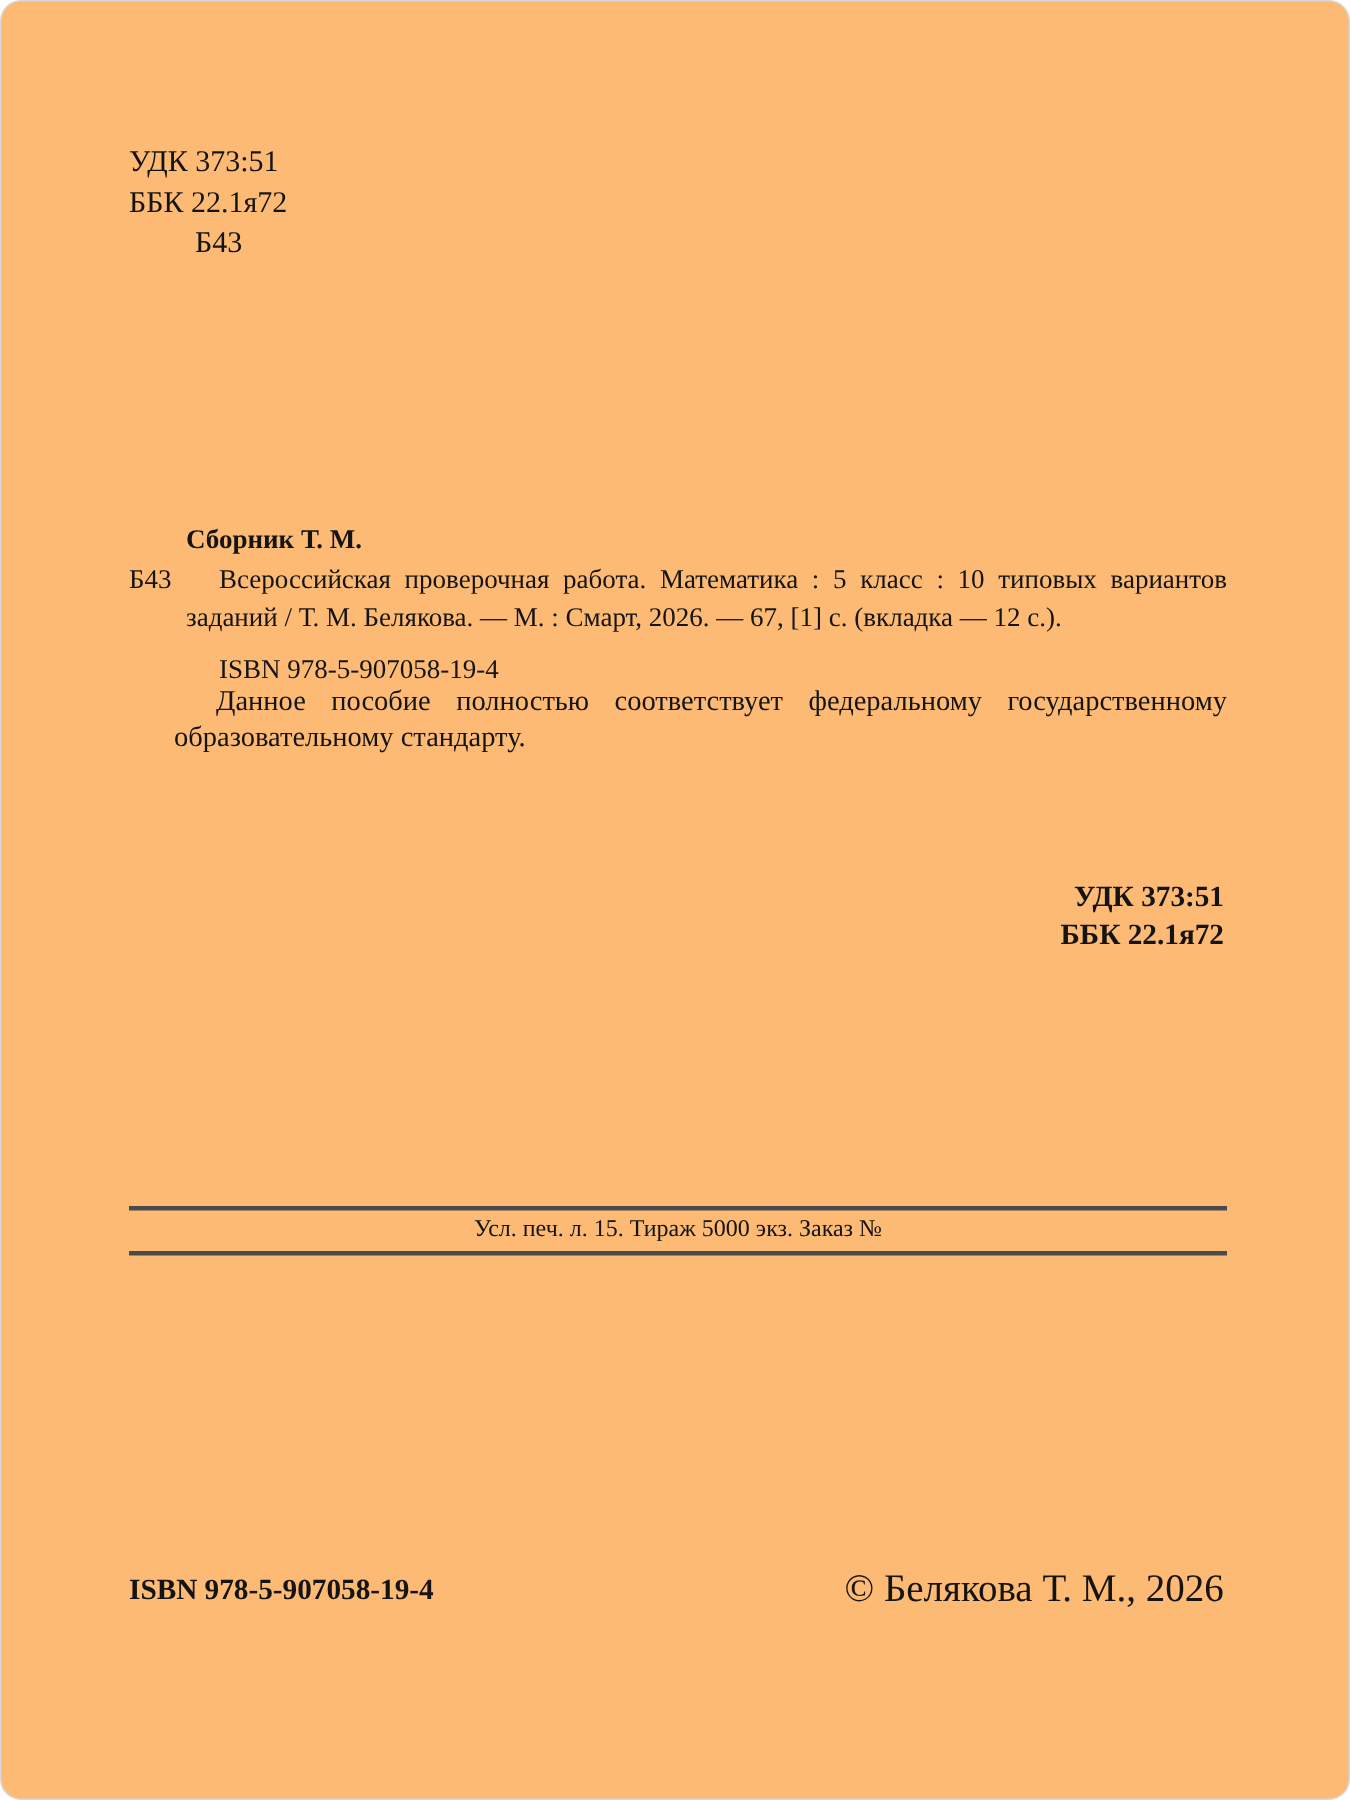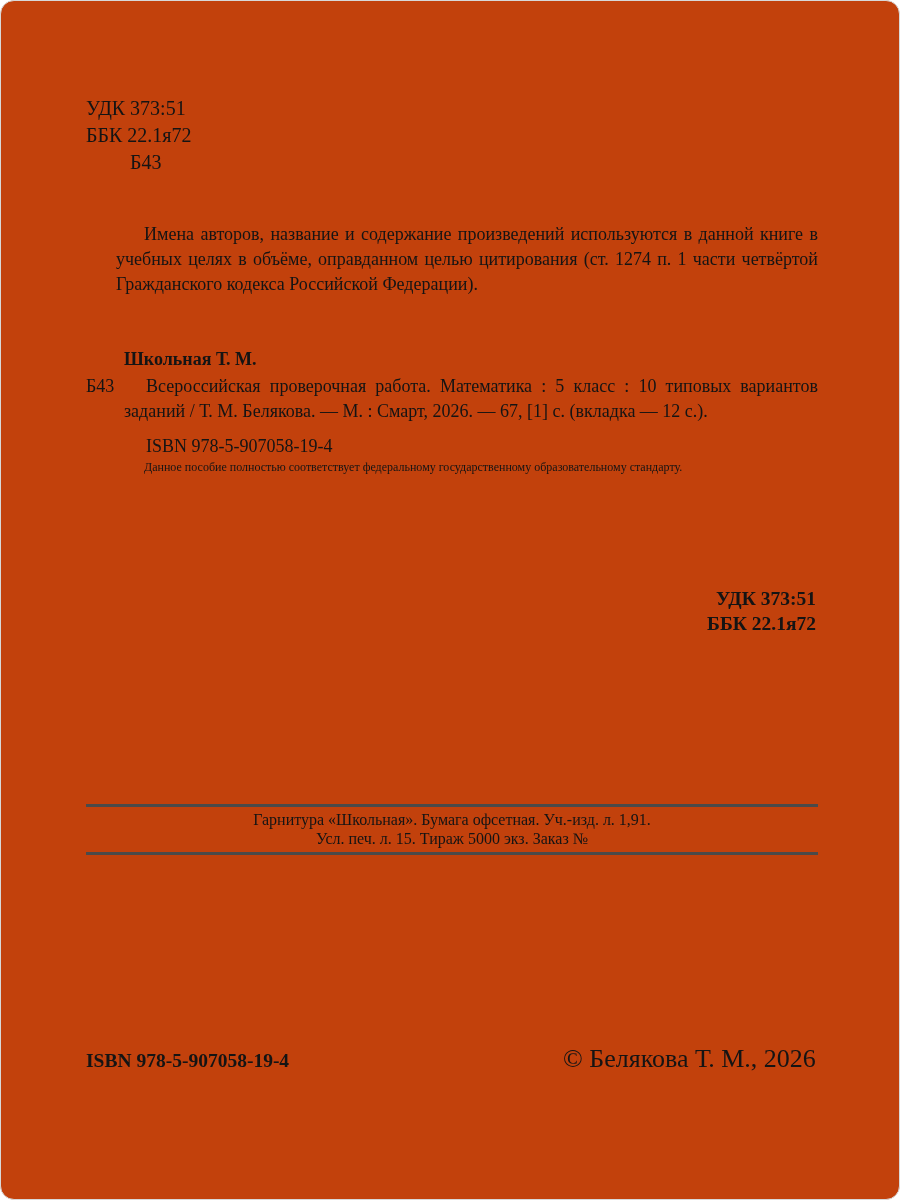--- a/index.html
+++ b/index.html
@@ -1,20 +1,20 @@
 <!DOCTYPE html>
 <html lang="ru"><head>
 <meta charset="utf-8">
 <style>
   html, body { margin: 0; padding: 0; background: #ffffff; }
   .page {
     position: relative;
     width: 900px;
     height: 1200px;
-    background: #c2410c;
+    background: #fdba74;
     color: #141414;
     font-family: "Liberation Serif", "DejaVu Serif", serif;
     box-sizing: border-box;
     border: 1px solid #d8d8d8;
     border-radius: 14px;
     overflow: hidden;
   }
   .abs { position: absolute; }
 
   
@@ -30,21 +30,21 @@
 
   
   .card { left: 85px; top: 346px; width: 732px; font-size: 18px; line-height: 25px; }
   .card-author { font-weight: bold; margin-left: 38px; }
   .card-body { position: relative; margin-top: 2px; }
   .card-code { position: absolute; left: 0; top: 0; }
   .card-desc { margin-left: 38px; text-align: justify; text-indent: 22px; }
   .card-isbn { margin-left: 60px; margin-top: 10px; }
 
   
-  .annotation { left: 115px; top: 455px; width: 702px; font-size: 12px; line-height: 23.5px; }
+  .annotation { left: 115px; top: 455px; width: 702px; font-size: 19px; line-height: 23.5px; }
   .annotation p { margin: 0; text-align: justify; text-indent: 28px; }
 
   
   .codes-right { right: 83px; top: 585px; text-align: right; font-weight: bold; font-size: 19.5px; line-height: 25px; }
 
   
   .colophon {
     left: 85px; top: 803px; width: 732px;
     border-top: 3px solid #4a4a4a;
     border-bottom: 3px solid #4a4a4a;
@@ -61,42 +61,40 @@
 <body>
 
 <div class="page">
 
   <div class="abs codes-top">
     <div>УДК 373:51</div>
     <div>ББК 22.1я72</div>
     <div class="auth-code">Б43</div>
   </div>
 
-  <div class="abs legal">Имена авторов, название и содержание произведений используются в данной книге в учебных це­лях в объёме, оправданном целью цитирования (ст. 1274 п. 1 части четвёртой Гражданского кодекса Российской Федерации).</div>
 
   <div class="abs card">
-    <div class="card-author">Школьная Т. М.</div>
+    <div class="card-author">Сборник Т. М.</div>
     <div class="card-body">
       <span class="card-code">Б43</span>
       <div class="card-desc">Всероссийская проверочная работа. Математика : 5 класс : 10 типовых вариантов заданий / Т. М. Белякова. — М. : Смарт, 2026. — 67, [1] с. (вкладка — 12 с.).</div>
     </div>
     <div class="card-isbn">ISBN 978-5-907058-19-4</div>
   </div>
 
   <div class="abs annotation">
     <p>Данное пособие полностью соответствует федеральному государственному образовательному стандарту.</p>
   </div>
 
   <div class="abs codes-right">
     <div>УДК 373:51</div>
     <div>ББК 22.1я72</div>
   </div>
 
   <div class="abs colophon">
-    <div>Гарнитура «Школьная». Бумага офсетная. Уч.-изд. л. 1,91.</div>
     <div>Усл. печ. л. 15. Тираж 5000 экз. Заказ №</div>
   </div>
 
   <div class="abs footer-isbn">ISBN 978-5-907058-19-4</div>
   <div class="abs footer-copy">
     <div>© Белякова Т. М., 2026</div>
   </div>
 
 </div>
 

